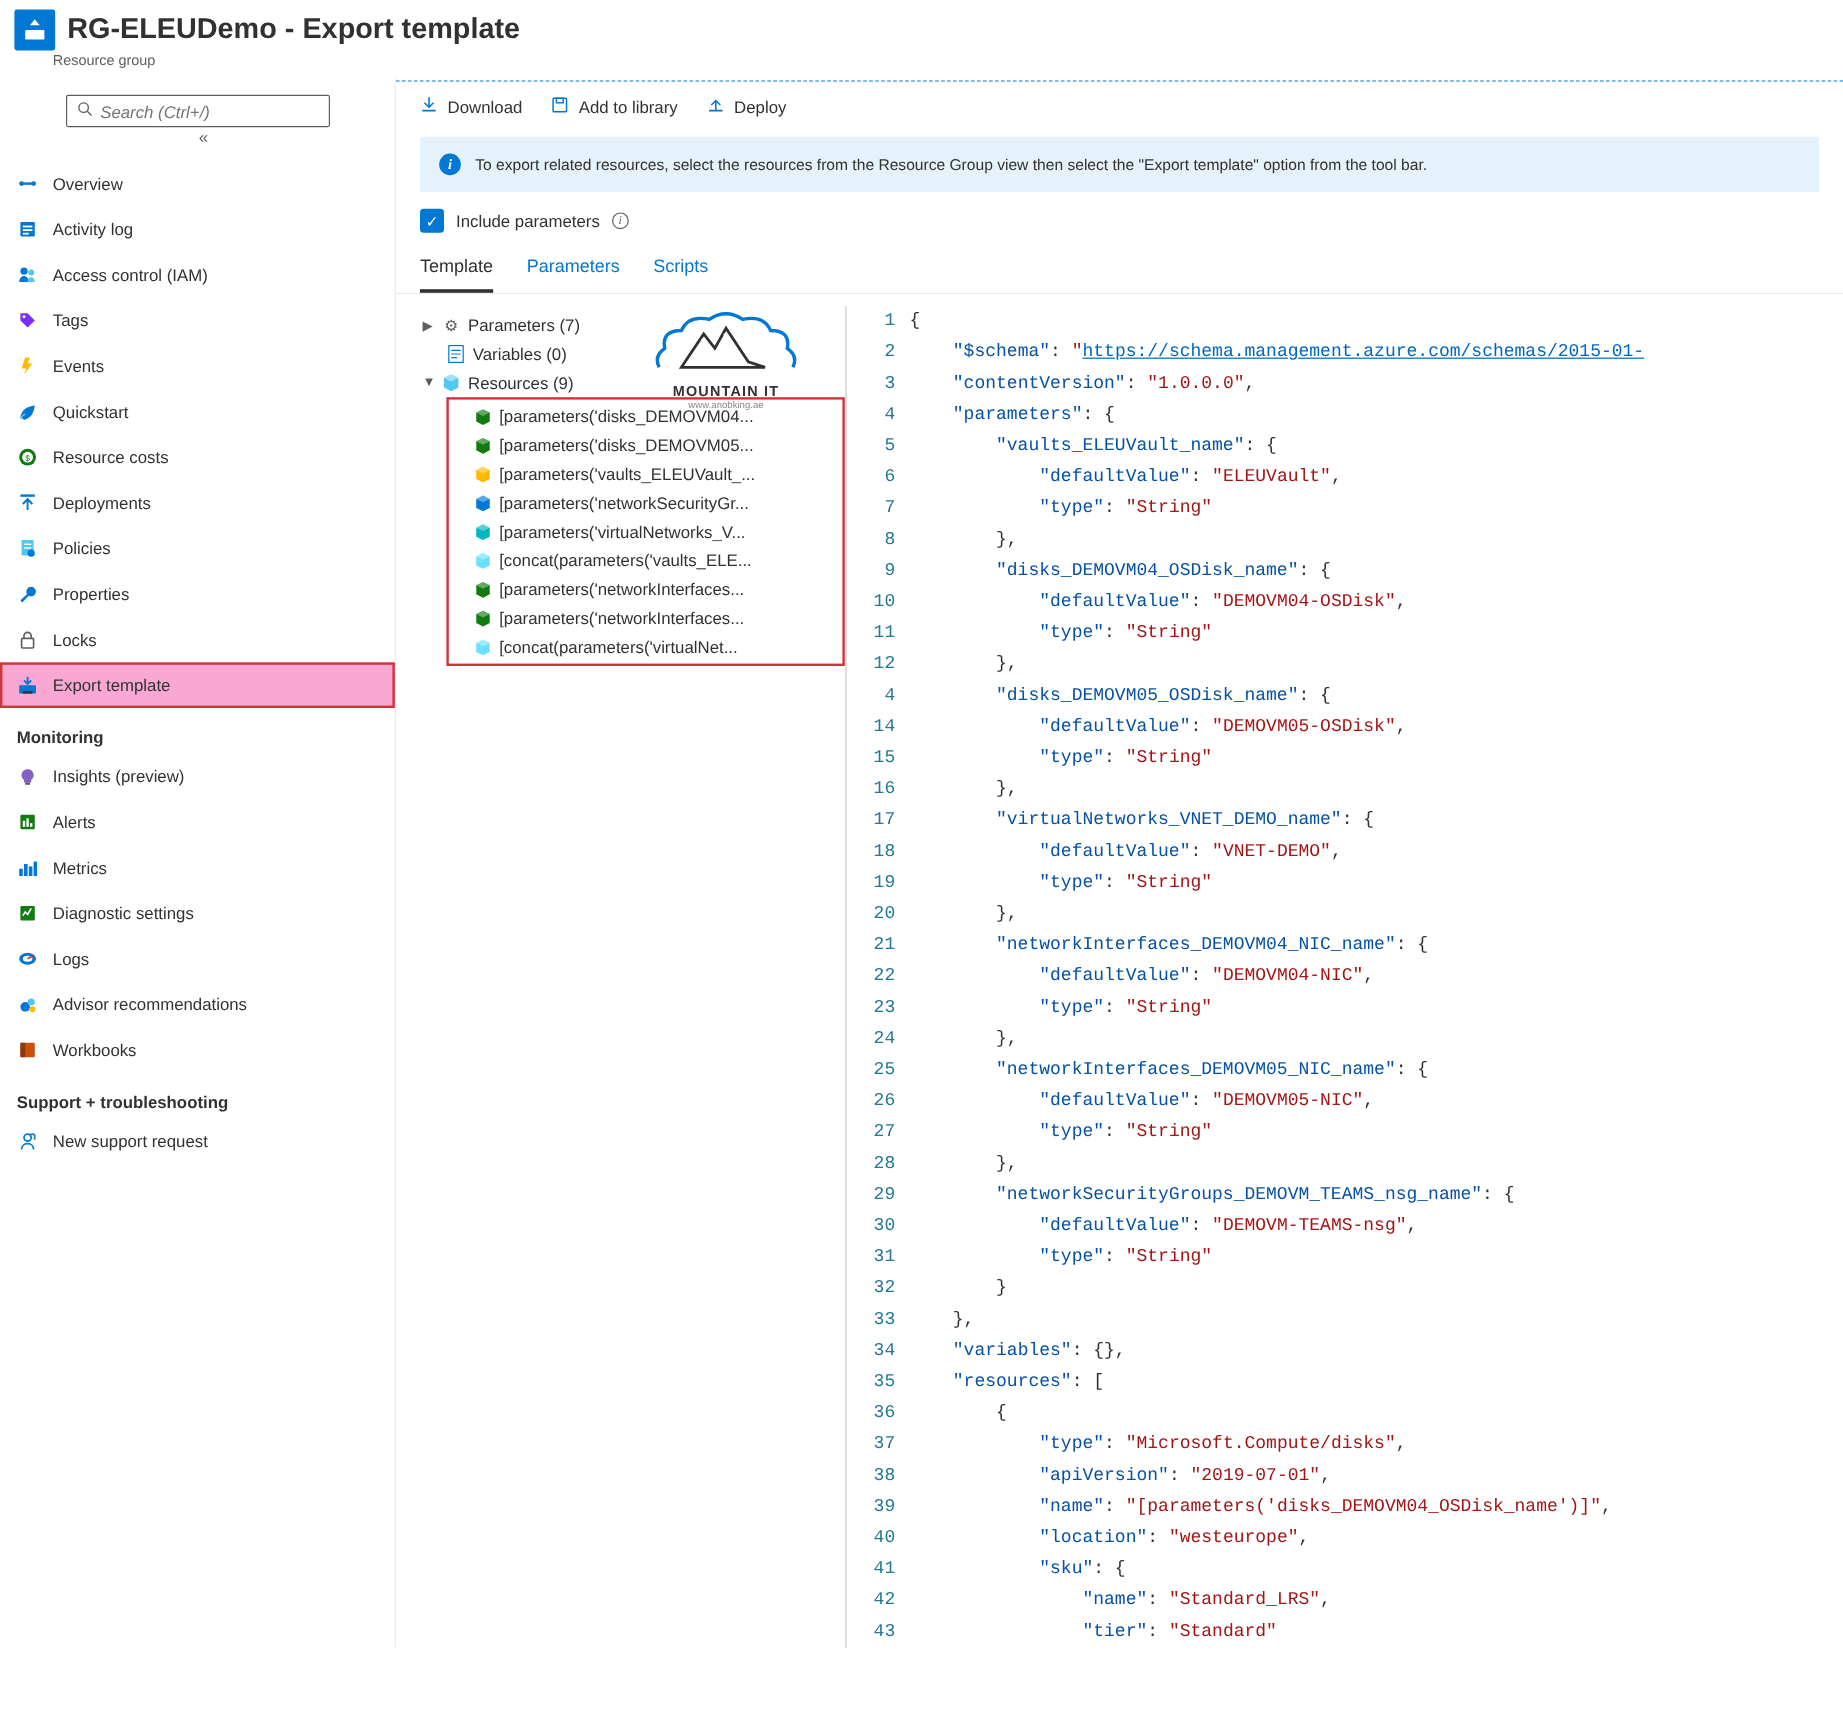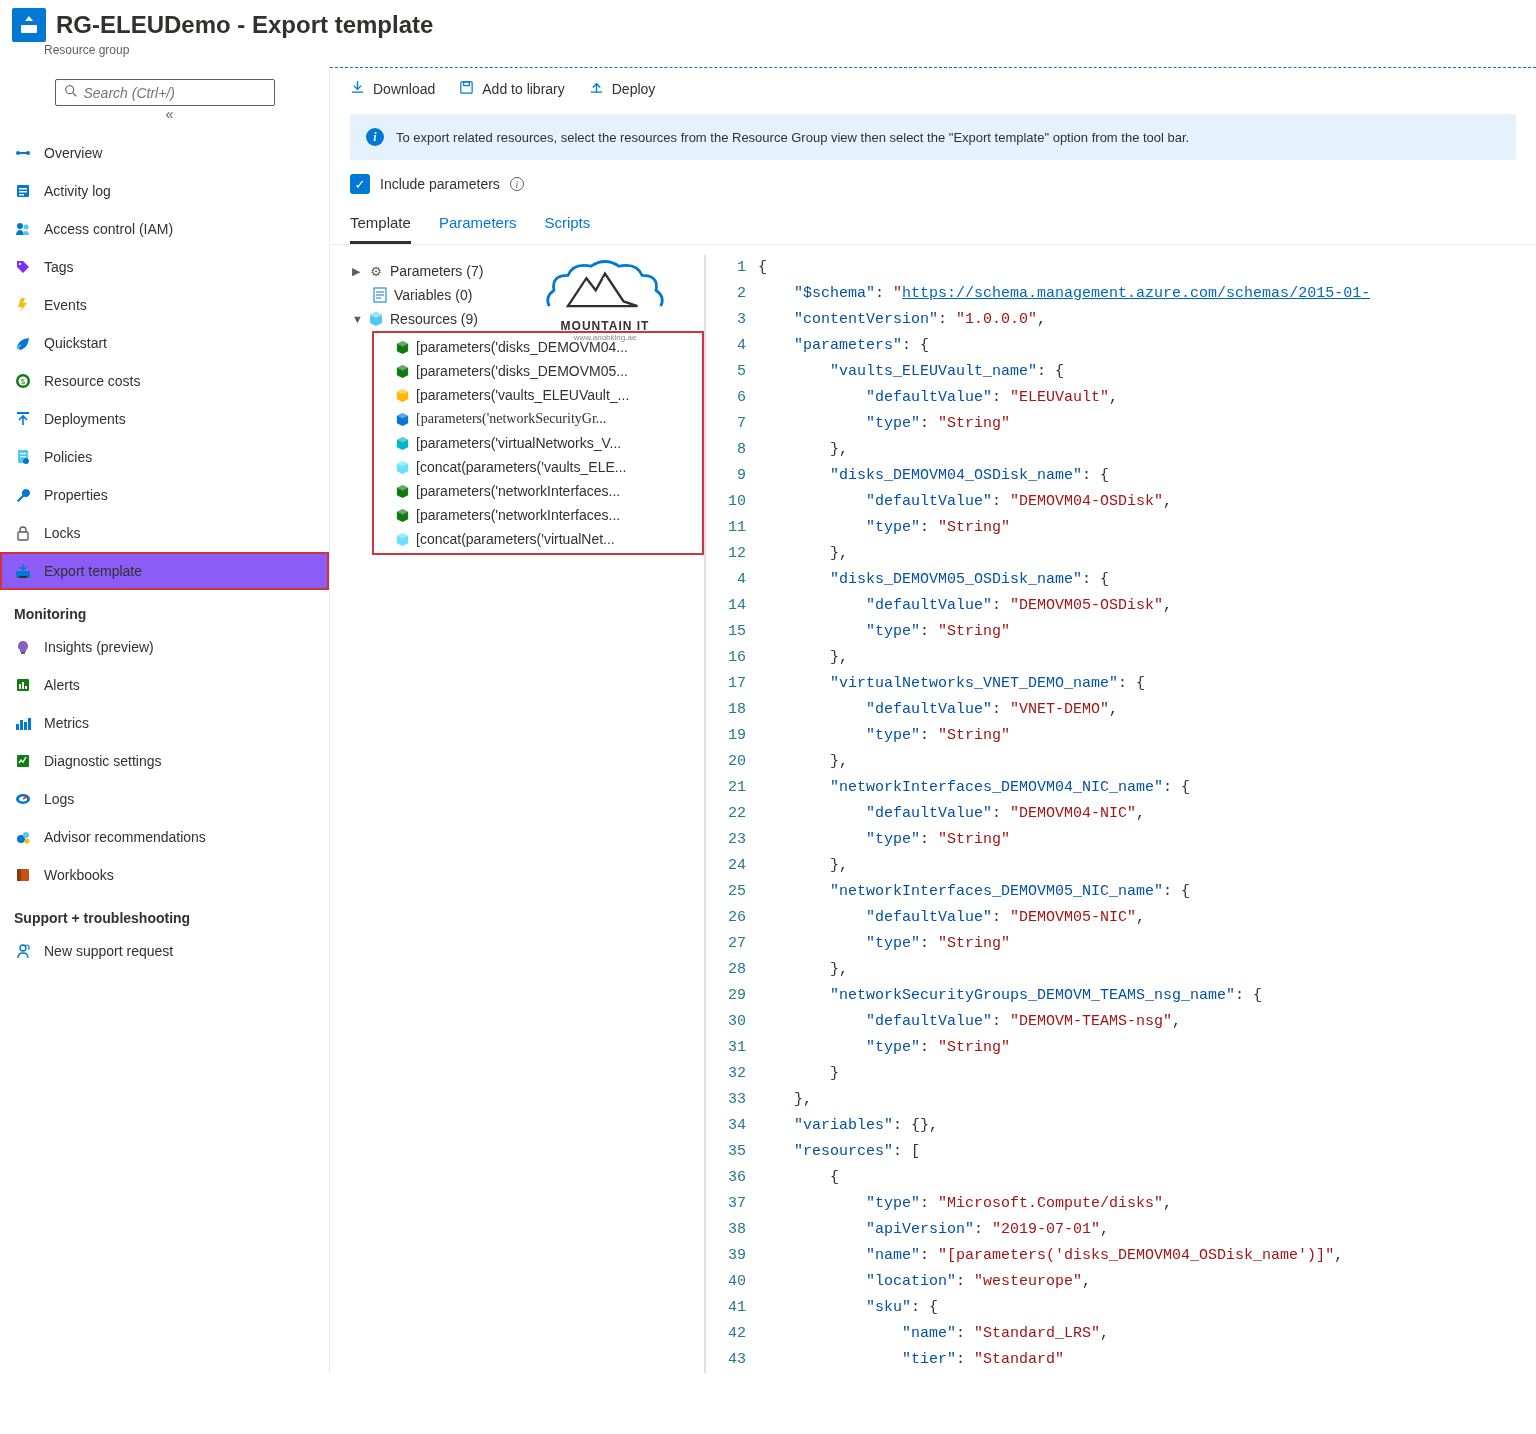--- a/index.html
+++ b/index.html
@@ -8,21 +8,21 @@
   .header-icon { width: 34px; height: 34px; background: #0078d4; border-radius: 2px; display: flex; align-items: center; justify-content: center; margin-right: 10px; }
   .header-title { font-size: 24px; font-weight: 600; color: #323130; }
   .header-subtitle { font-size: 12px; color: #605e5c; margin-left: 44px; margin-top: -4px; padding-bottom: 8px; }
   .body-wrap { display: flex; }
   .sidebar { width: 330px; border-right: 1px solid #edebe9; padding-top: 8px; }
   .search-row { display: flex; align-items: center; padding: 6px 10px 12px 10px; flex-direction: column; }
   .search-box { flex: 1; display: flex; align-items: center; border: 1px solid #605e5c; border-radius: 2px; padding: 4px 8px; max-width: 280px; }
   .search-box input { border: none; outline: none; font-size: 14px; font-style: italic; color: #605e5c; flex: 1; background: transparent; }
   .collapse-caret { margin-left: 10px; font-size: 14px; color: #605e5c; cursor: pointer; }
   .nav-item { display: flex; align-items: center; padding: 10px 14px; cursor: pointer; font-size: 14px; color: #323130; }
-  .nav-item.active { background: #8b5cf6; border: 2px solid #d13438; padding: 8px 12px; text-align: right; }
+  .nav-item.active { background: #f9a8d4; border: 2px solid #d13438; padding: 8px 12px; text-align: right; }
   .nav-icon { width: 18px; height: 18px; margin-right: 12px; display: inline-flex; align-items: center; justify-content: center; font-size: 15px; }
   .nav-section { padding: 16px 14px 6px 14px; font-size: 14px; font-weight: 600; color: #323130; }
   .main { flex: 1; padding: 0; position: relative; border-top: 1px dashed #0078d4; margin-top: 2px; }
   .toolbar { display: flex; align-items: center; padding: 12px 20px 16px 20px; gap: 24px; }
   .tool-btn { display: inline-flex; align-items: center; gap: 8px; color: #323130; font-size: 14px; cursor: pointer; }
   .tool-btn .tbi { color: #0078d4; }
   .info-bar { background: #e5f1fb; margin: 0 20px 14px 20px; padding: 14px 16px; display: flex; align-items: center; gap: 12px; font-size: 13px; border-radius: 2px; }
   .info-bar .ii { color: #0078d4; width: 18px; height: 18px; border-radius: 50%; background: #0078d4; display: inline-flex; align-items: center; justify-content: center; color: #fff; font-weight: bold; font-size: 12px; font-style: italic; font-family: Georgia, serif; }
   .checkbox-row { display: flex; align-items: center; gap: 10px; padding: 0 20px 12px 20px; font-size: 14px; }
   .cb { width: 20px; height: 20px; background: #0078d4; border-radius: 3px; display: inline-flex; align-items: center; justify-content: center; color:#fff; font-size:13px; }
@@ -378,21 +378,21 @@
               </span>
               <span style="overflow: hidden; text-overflow: ellipsis;">[parameters('vaults_ELEUVault_...</span>
             </div>
             <div class="tree-row">
               <span class="tree-icon">
                 <svg width="15" height="15" viewBox="0 0 16 16">
                   <path d="M8 1l6 3v8l-6 3-6-3V4z" fill="#0078d4"></path>
                   <path d="M8 1l6 3-6 3-6-3z" fill="#fff" fill-opacity="0.35"></path>
                 </svg>
               </span>
-              <span style="overflow: hidden; text-overflow: ellipsis; font-family: Liberation Serif, serif;">[parameters('networkSecurityGr...</span>
+              <span style="overflow: hidden; text-overflow: ellipsis;">[parameters('networkSecurityGr...</span>
             </div>
             <div class="tree-row">
               <span class="tree-icon">
                 <svg width="15" height="15" viewBox="0 0 16 16">
                   <path d="M8 1l6 3v8l-6 3-6-3V4z" fill="#00b7c3"></path>
                   <path d="M8 1l6 3-6 3-6-3z" fill="#fff" fill-opacity="0.35"></path>
                 </svg>
               </span>
               <span style="overflow: hidden; text-overflow: ellipsis;">[parameters('virtualNetworks_V...</span>
             </div>

